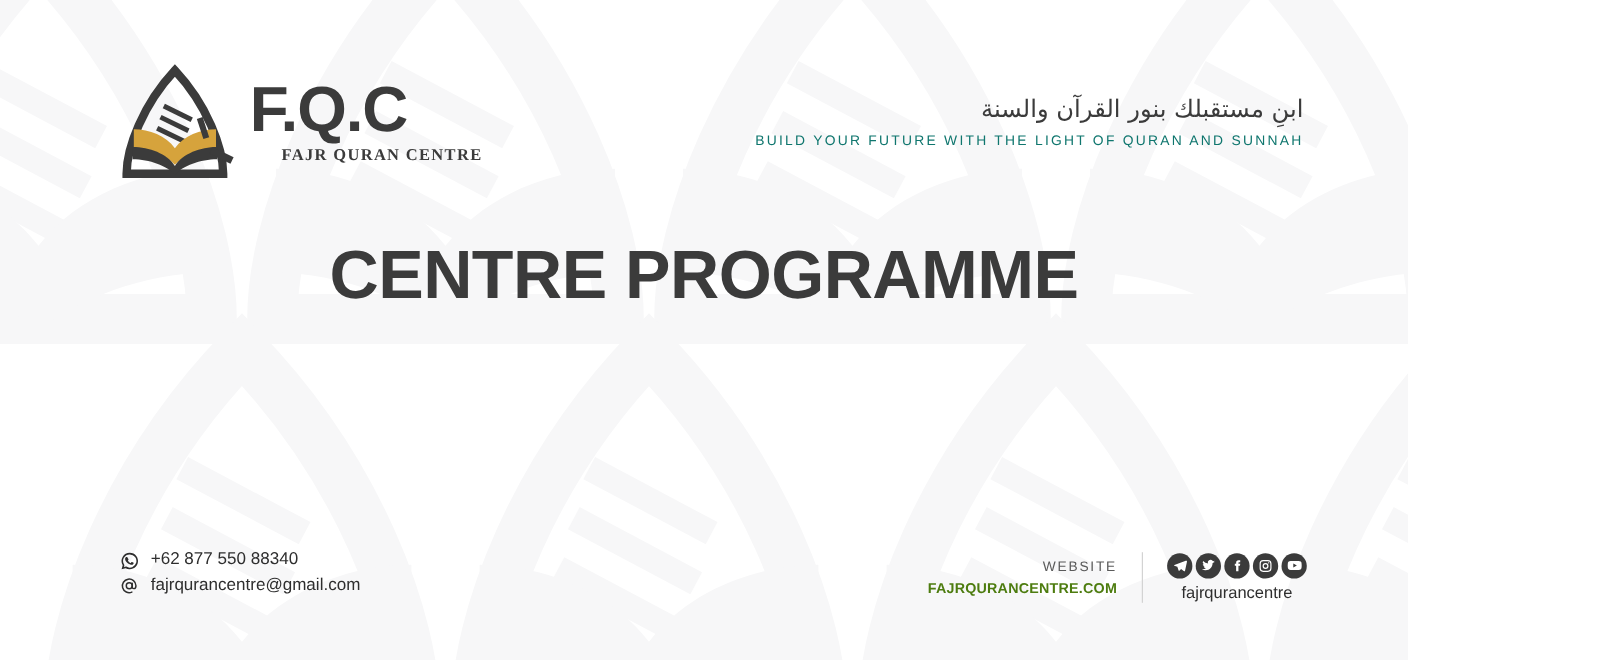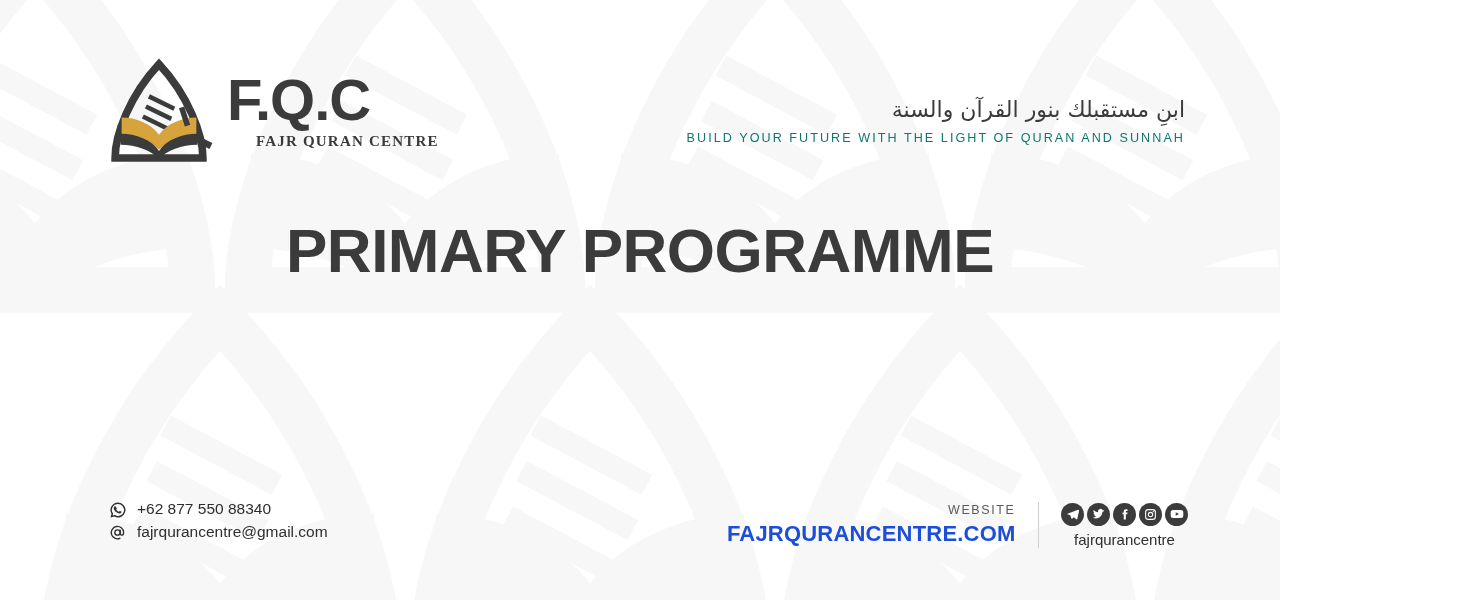--- a/index.html
+++ b/index.html
@@ -39,21 +39,21 @@
     font-family:"Liberation Sans", sans-serif;
   }
   .logo-sub{
     font-size:15px; font-weight:700; color:#3b3b3b;
     letter-spacing:1.2px; margin-top:6px;
     font-family:Liberation Serif, serif;
     padding-left:29px;
   }
 
   .tagline{
-    position:absolute; right:95px; top:95px;
+    position:absolute; right:95px; top:85px;
     text-align:right;
   }
   .tagline-ar{
     font-size:22px; color:#3b3b3b; line-height:1.35;
     direction:rtl; unicode-bidi:embed;
     font-family:"DejaVu Sans", sans-serif;
     font-weight:400;
   }
   .tagline-en{
     font-size:12.6px; color:#0f766e; letter-spacing:2.05px;
@@ -104,21 +104,21 @@
   }
   .website-block{
     text-align:right; padding-right:22px;
   }
   .website-label{
     font-size:12.5px; color:#5a5a5a; letter-spacing:1.6px;
     font-weight:400; line-height:1.25;
     font-family:"Liberation Sans", sans-serif;
   }
   .website-url{
-    font-size:22px; color:#1d4ed8; font-weight:800;
+    font-size:13px; color:#4d7c0f; font-weight:800;
     letter-spacing:0.2px; margin-top:3px;
     font-family:"Liberation Sans", sans-serif;
   }
   .v-divider{
     width:1.5px; height:46px; background:#cfcfcf; flex:none;
   }
   .social-block{
     padding-left:22px; text-align:center;
   }
   .social-icons{
@@ -205,21 +205,21 @@
       </div>
     </div>
 
     <div class="tagline">
       <div class="tagline-ar">ابنِ مستقبلك بنور القرآن والسنة</div>
       <div class="tagline-en">BUILD YOUR FUTURE WITH THE LIGHT OF QURAN AND SUNNAH</div>
     </div>
   </div>
 
   <div class="hero">
-    <div class="hero-line1">PRIMARY PROGRAMME</div>
+    <div class="hero-line1">CENTRE PROGRAMME</div>
   </div>
 
   <div class="footer">
 
     <div class="contact">
       <div class="contact-row">
         <span class="contact-icon">
           <svg viewBox="0 0 24 24" width="18" height="18" fill="#2e2e2e">
             <path d="M12 2a10 10 0 0 0-8.6 15.1L2 22l5-1.3A10 10 0 1 0 12 2zm0 2a8 8 0 1 1-4.2 14.8l-.4-.2-2.6.7.7-2.5-.3-.4A8 8 0 0 1 12 4z"></path>
             <path d="M9 7.6c-.2-.5-.4-.5-.6-.5h-.5c-.2 0-.5.1-.7.4s-.9.9-.9 2.1.9 2.5 1 2.6c.1.2 1.8 2.8 4.4 3.8 2.2.9 2.6.7 3.1.6.5 0 1.5-.6 1.7-1.2.2-.6.2-1.1.1-1.2l-.5-.3s-1.3-.6-1.5-.7c-.2-.1-.4-.1-.5.1l-.7.9c-.1.2-.3.2-.5.1-.2-.1-1-.4-1.9-1.2-.7-.6-1.2-1.4-1.3-1.6-.1-.2 0-.3.1-.4l.4-.4c.1-.2.2-.3.2-.4.1-.2 0-.3 0-.4L9 7.6z"></path>

